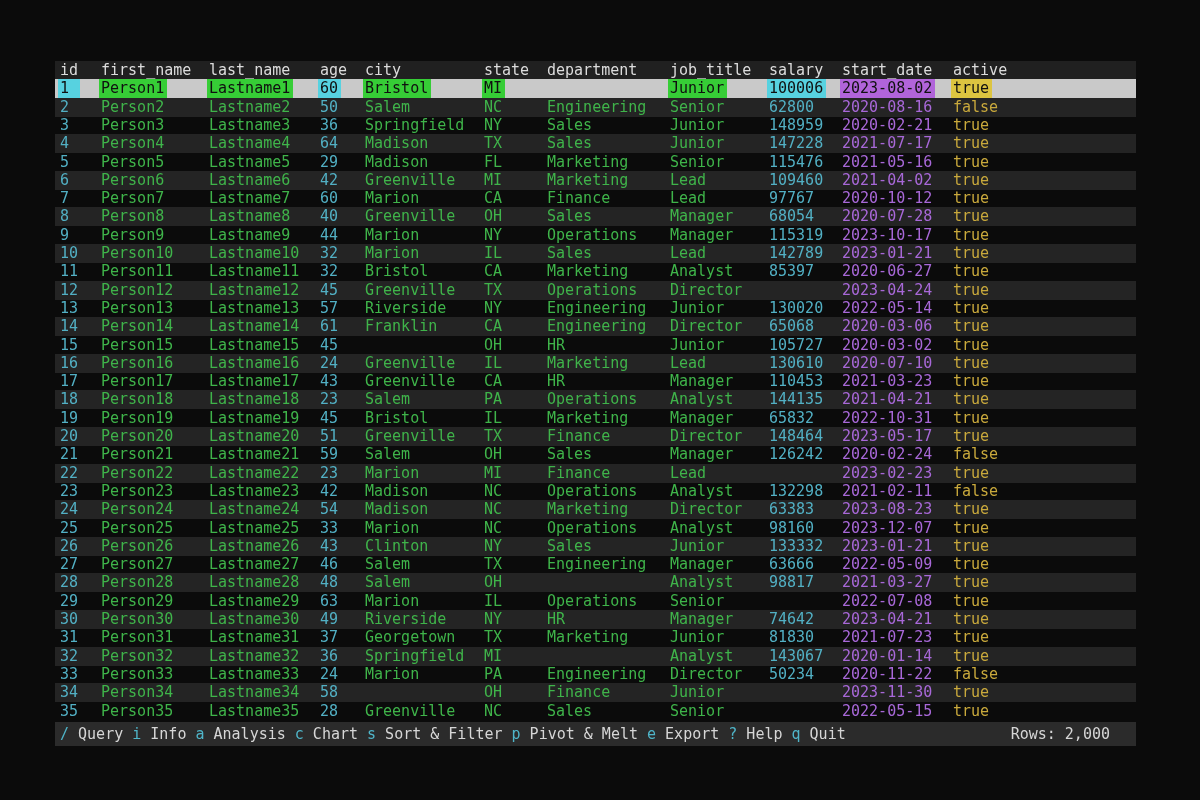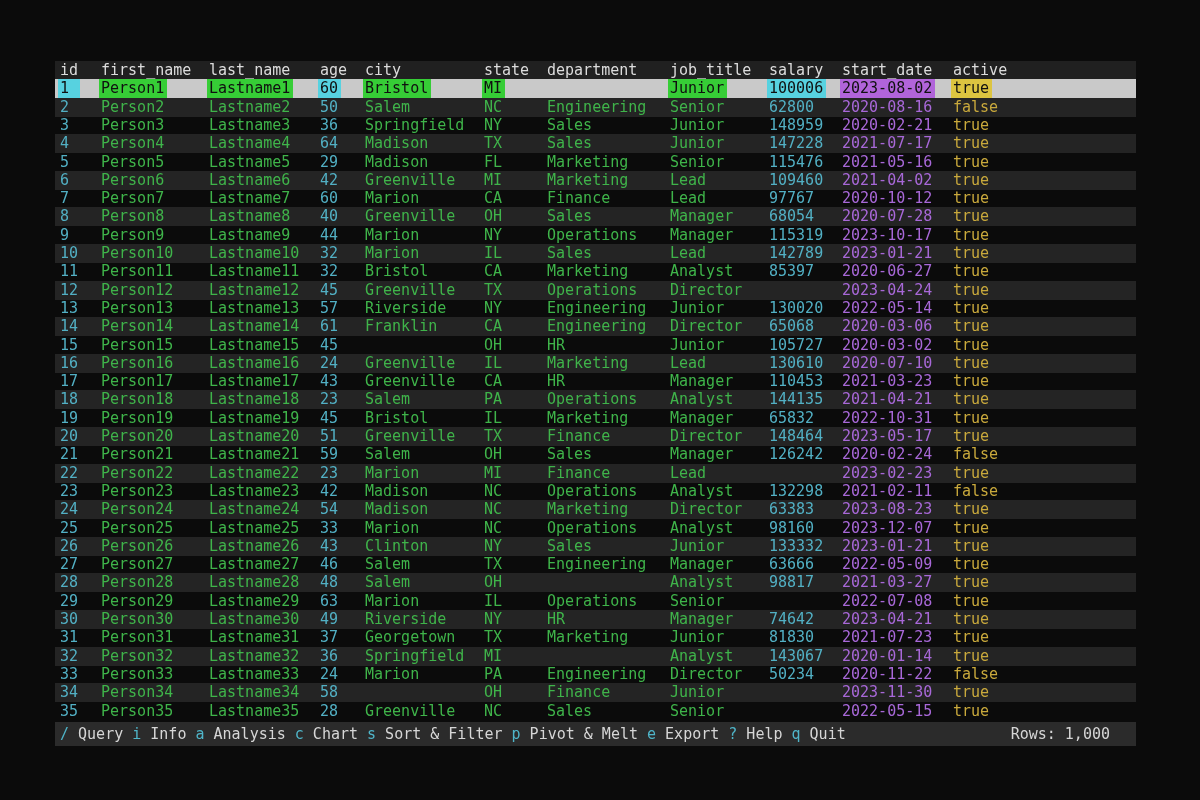--- a/index.html
+++ b/index.html
@@ -77,14 +77,14 @@
     <div class="trow stripe" style="top: 549px;"><span class="cell c-cyan" style="left: 5px;">30</span><span class="cell c-green" style="left: 46px;">Person30</span><span class="cell c-green" style="left: 154px;">Lastname30</span><span class="cell c-cyan" style="left: 265px;">49</span><span class="cell c-green" style="left: 310px;">Riverside</span><span class="cell c-green" style="left: 429px;">NY</span><span class="cell c-green" style="left: 492px;">HR</span><span class="cell c-green" style="left: 615px;">Manager</span><span class="cell c-cyan" style="left: 714px;">74642</span><span class="cell c-purple" style="left: 787px;">2023-04-21</span><span class="cell c-yellow" style="left: 898px;">true</span></div>
     <div class="trow" style="top: 567.3px;"><span class="cell c-cyan" style="left: 5px;">31</span><span class="cell c-green" style="left: 46px;">Person31</span><span class="cell c-green" style="left: 154px;">Lastname31</span><span class="cell c-cyan" style="left: 265px;">37</span><span class="cell c-green" style="left: 310px;">Georgetown</span><span class="cell c-green" style="left: 429px;">TX</span><span class="cell c-green" style="left: 492px;">Marketing</span><span class="cell c-green" style="left: 615px;">Junior</span><span class="cell c-cyan" style="left: 714px;">81830</span><span class="cell c-purple" style="left: 787px;">2021-07-23</span><span class="cell c-yellow" style="left: 898px;">true</span></div>
     <div class="trow stripe" style="top: 585.6px;"><span class="cell c-cyan" style="left: 5px;">32</span><span class="cell c-green" style="left: 46px;">Person32</span><span class="cell c-green" style="left: 154px;">Lastname32</span><span class="cell c-cyan" style="left: 265px;">36</span><span class="cell c-green" style="left: 310px;">Springfield</span><span class="cell c-green" style="left: 429px;">MI</span><span class="cell c-green" style="left: 615px;">Analyst</span><span class="cell c-cyan" style="left: 714px;">143067</span><span class="cell c-purple" style="left: 787px;">2020-01-14</span><span class="cell c-yellow" style="left: 898px;">true</span></div>
     <div class="trow" style="top: 603.9px;"><span class="cell c-cyan" style="left: 5px;">33</span><span class="cell c-green" style="left: 46px;">Person33</span><span class="cell c-green" style="left: 154px;">Lastname33</span><span class="cell c-cyan" style="left: 265px;">24</span><span class="cell c-green" style="left: 310px;">Marion</span><span class="cell c-green" style="left: 429px;">PA</span><span class="cell c-green" style="left: 492px;">Engineering</span><span class="cell c-green" style="left: 615px;">Director</span><span class="cell c-cyan" style="left: 714px;">50234</span><span class="cell c-purple" style="left: 787px;">2020-11-22</span><span class="cell c-yellow" style="left: 898px;">false</span></div>
     <div class="trow stripe" style="top: 622.2px;"><span class="cell c-cyan" style="left: 5px;">34</span><span class="cell c-green" style="left: 46px;">Person34</span><span class="cell c-green" style="left: 154px;">Lastname34</span><span class="cell c-cyan" style="left: 265px;">58</span><span class="cell c-green" style="left: 429px;">OH</span><span class="cell c-green" style="left: 492px;">Finance</span><span class="cell c-green" style="left: 615px;">Junior</span><span class="cell c-purple" style="left: 787px;">2023-11-30</span><span class="cell c-yellow" style="left: 898px;">true</span></div>
     <div class="trow" style="top: 640.5px;"><span class="cell c-cyan" style="left: 5px;">35</span><span class="cell c-green" style="left: 46px;">Person35</span><span class="cell c-green" style="left: 154px;">Lastname35</span><span class="cell c-cyan" style="left: 265px;">28</span><span class="cell c-green" style="left: 310px;">Greenville</span><span class="cell c-green" style="left: 429px;">NC</span><span class="cell c-green" style="left: 492px;">Sales</span><span class="cell c-green" style="left: 615px;">Senior</span><span class="cell c-purple" style="left: 787px;">2022-05-15</span><span class="cell c-yellow" style="left: 898px;">true</span></div>
   </div>
 
 <div class="statusbar">
   <div class="menu" id="menu"><span><span class="key">/</span><span class="label"> Query</span></span> <span><span class="key">i</span><span class="label"> Info</span></span> <span><span class="key">a</span><span class="label"> Analysis</span></span> <span><span class="key">c</span><span class="label"> Chart</span></span> <span><span class="key">s</span><span class="label"> Sort &amp; Filter</span></span> <span><span class="key">p</span><span class="label"> Pivot &amp; Melt</span></span> <span><span class="key">e</span><span class="label"> Export</span></span> <span><span class="key">?</span><span class="label"> Help</span></span> <span><span class="key">q</span><span class="label"> Quit</span></span></div>
-  <div class="rowcount">Rows: 1,000</div>
+  <div class="rowcount">Rows: 2,000</div>
 </div>
 
 </body></html>

